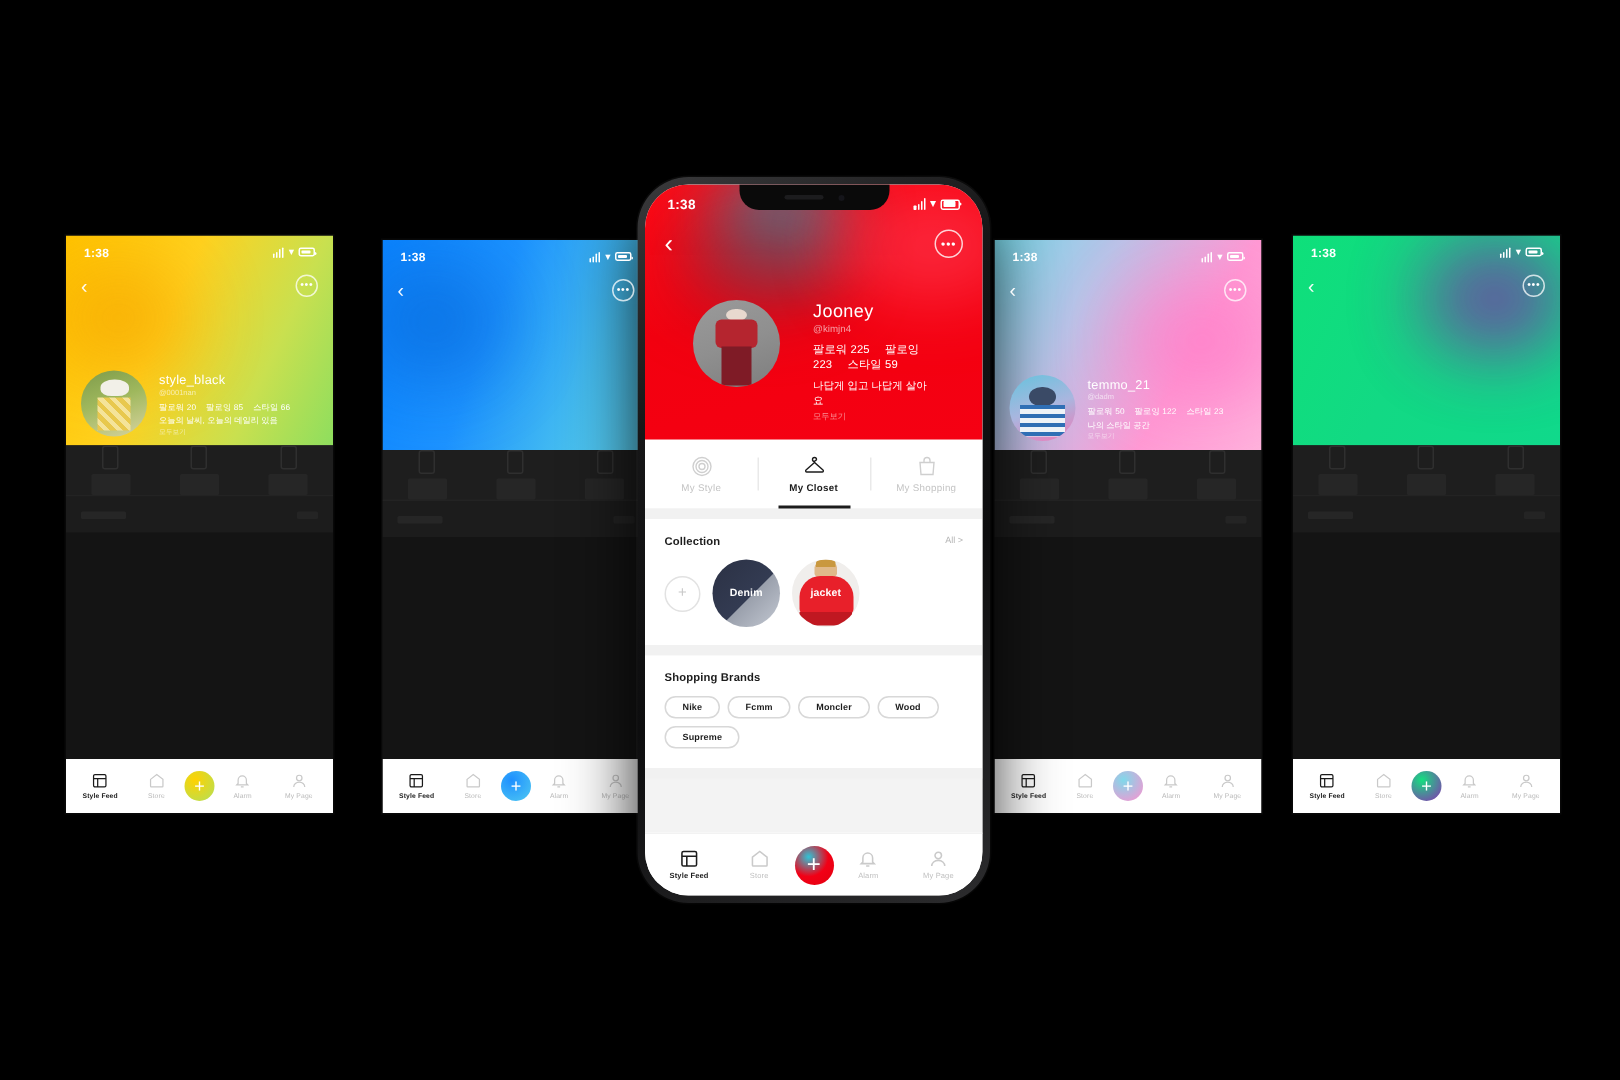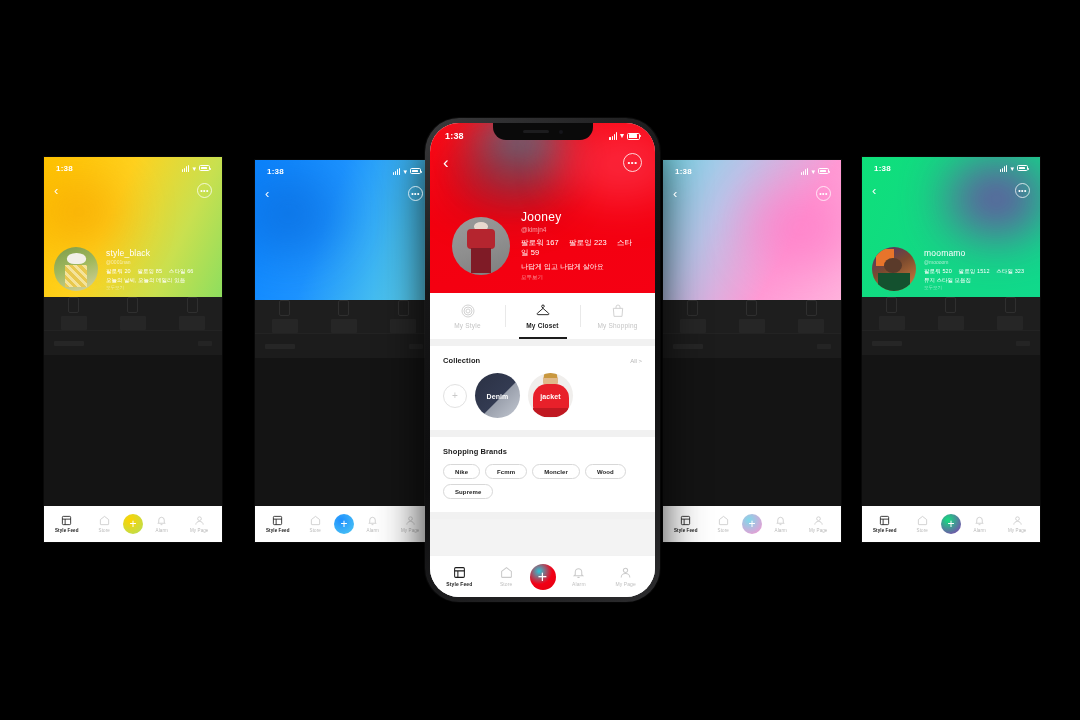--- a/index.html
+++ b/index.html
@@ -110,21 +110,21 @@
   .cp-hero .blob{position:absolute;border-radius:50%;filter:blur(24px);}
   .cp-status{position:absolute;top:5px;left:0;right:0;height:16px;z-index:10;
     display:flex;align-items:center;justify-content:space-between;padding:0 15px;}
   .cp-time{font-size:9px;color:#fff;font-weight:700;letter-spacing:.2px;}
   .cp-navrow{position:absolute;top:26px;left:0;right:0;z-index:10;height:26px;
     display:flex;align-items:center;justify-content:space-between;padding:0 13px;}
   .cp-chev{color:#fff;font-size:17px;font-weight:300;line-height:1;}
   .cp-dots{width:19px;height:19px;border-radius:50%;border:1px solid rgba(255,255,255,.8);
     display:flex;align-items:center;justify-content:center;color:#fff;font-size:8px;letter-spacing:.6px;}
   .cp-profile{position:absolute;left:0;right:0;bottom:12px;z-index:10;
-    display:flex;align-items:center;gap:11px;padding:0 22px;}
+    display:flex;gap:22px;padding:0 32px;}
   .cp-ava{width:58px;height:58px;border-radius:50%;flex:none;overflow:hidden;position:relative;background:#8b8b8b;}
   .cp-name{font-size:12px;color:#fff;letter-spacing:.3px;}
   .cp-handle{font-size:6.5px;color:rgba(255,255,255,.6);margin-top:2px;}
   .cp-stats{font-size:7.5px;color:#fff;margin-top:5px;letter-spacing:.1px;}
   .cp-stats span{margin-right:8px;}
   .cp-bio{font-size:7px;color:#fff;margin-top:4px;}
   .cp-more{font-size:5.5px;color:rgba(255,255,255,.55);margin-top:2px;}
 
   .cp-scroll{flex:1;overflow:hidden;background:#f3f3f3;display:flex;flex-direction:column;}
   .cp-tabs{height:46px;background:#fff;display:flex;align-items:stretch;flex:none;}
@@ -350,20 +350,37 @@
               <i></i>
             </div>
           <div class="wifi">▾</div>
           <div class="batt"></div>
         </div>
       </div>
       <div class="sp-navrow">
         <div class="chev">‹</div>
         <div class="dots-btn">•••</div>
       </div>
+      <div class="sp-profile">
+        <div class="sp-ava" style="background:linear-gradient(160deg,#66c3dd 0%,#a9b6df 50%,#ef7ab8 100%);">
+          <div style="position:absolute;left:30%;top:18%;width:40%;height:30%;background:#3a4a66;border-radius:50%;"></div>
+          <div style="position:absolute;left:16%;top:46%;width:68%;height:48%;background:repeating-linear-gradient(0deg,#2f6fb5 0 3px,#eef3f8 3px 6px);"></div>
+        </div>
+        <div class="sp-meta">
+          <div class="sp-name">temmo_21</div>
+          <div class="sp-handle">@dadm</div>
+          <div class="sp-stats">
+            <span>팔로워 50</span>
+            <span>팔로잉 122</span>
+            <span>스타일 23</span>
+          </div>
+          <div class="sp-bio">나의 스타일 공간</div>
+          <div class="sp-more">모두보기</div>
+        </div>
+      </div>
     </div>
     <div class="sp-body" style="height:206px;">
       <div class="sp-dimtabs">
         <div>
             <div class="ghost-ico"></div>
             <div class="ghost-txt"></div>
           </div>
         <div>
             <div class="ghost-ico"></div>
             <div class="ghost-txt"></div>
@@ -423,38 +440,20 @@
               <i></i>
               <i></i>
             </div>
           <div class="wifi">▾</div>
           <div class="batt"></div>
         </div>
       </div>
       <div class="sp-navrow">
         <div class="chev">‹</div>
         <div class="dots-btn">•••</div>
-      </div>
-      <div class="sp-profile">
-        <div class="sp-ava" style="background:linear-gradient(150deg,#46307a 0%,#7b4a2e 45%,#d9833f 100%);">
-          <div style="position:absolute;left:8%;top:4%;width:42%;height:40%;background:#e8742b;"></div>
-          <div style="position:absolute;left:28%;top:26%;width:40%;height:34%;background:#5a3a2a;border-radius:50%;"></div>
-          <div style="position:absolute;left:14%;top:58%;width:72%;height:42%;background:#14512f;"></div>
-        </div>
-        <div class="sp-meta">
-          <div class="sp-name">moomamo</div>
-          <div class="sp-handle">@moooom</div>
-          <div class="sp-stats">
-            <span>팔로워 520</span>
-            <span>팔로잉 1512</span>
-            <span>스타일 323</span>
-          </div>
-          <div class="sp-bio">뮤지 스타일 모음집</div>
-          <div class="sp-more">모두보기</div>
-        </div>
       </div>
     </div>
     <div class="sp-body" style="height:209px;">
       <div class="sp-dimtabs">
         <div>
             <div class="ghost-ico"></div>
             <div class="ghost-txt"></div>
           </div>
         <div>
             <div class="ghost-ico"></div>
@@ -537,21 +536,21 @@
         <div class="cp-profile">
           <div class="cp-ava" style="background:linear-gradient(160deg,#9a9a9a 0%,#8f8f8f 50%,#7e7e7e 100%);">
             <div style="position:absolute;left:38%;top:10%;width:24%;height:15%;background:#e8d9cf;border-radius:50%;"></div>
             <div style="position:absolute;left:26%;top:22%;width:48%;height:34%;background:#b5252f;border-radius:4px;"></div>
             <div style="position:absolute;left:32%;top:54%;width:36%;height:44%;background:#7f1b26;"></div>
           </div>
           <div>
             <div class="cp-name">Jooney</div>
             <div class="cp-handle">@kimjn4</div>
             <div class="cp-stats">
-              <span>팔로워 167</span>
+              <span>팔로워 225</span>
               <span>팔로잉 223</span>
               <span>스타일 59</span>
             </div>
             <div class="cp-bio">나답게 입고 나답게 살아요</div>
             <div class="cp-more">모두보기</div>
           </div>
         </div>
       </div>
 
       <div class="cp-scroll">

